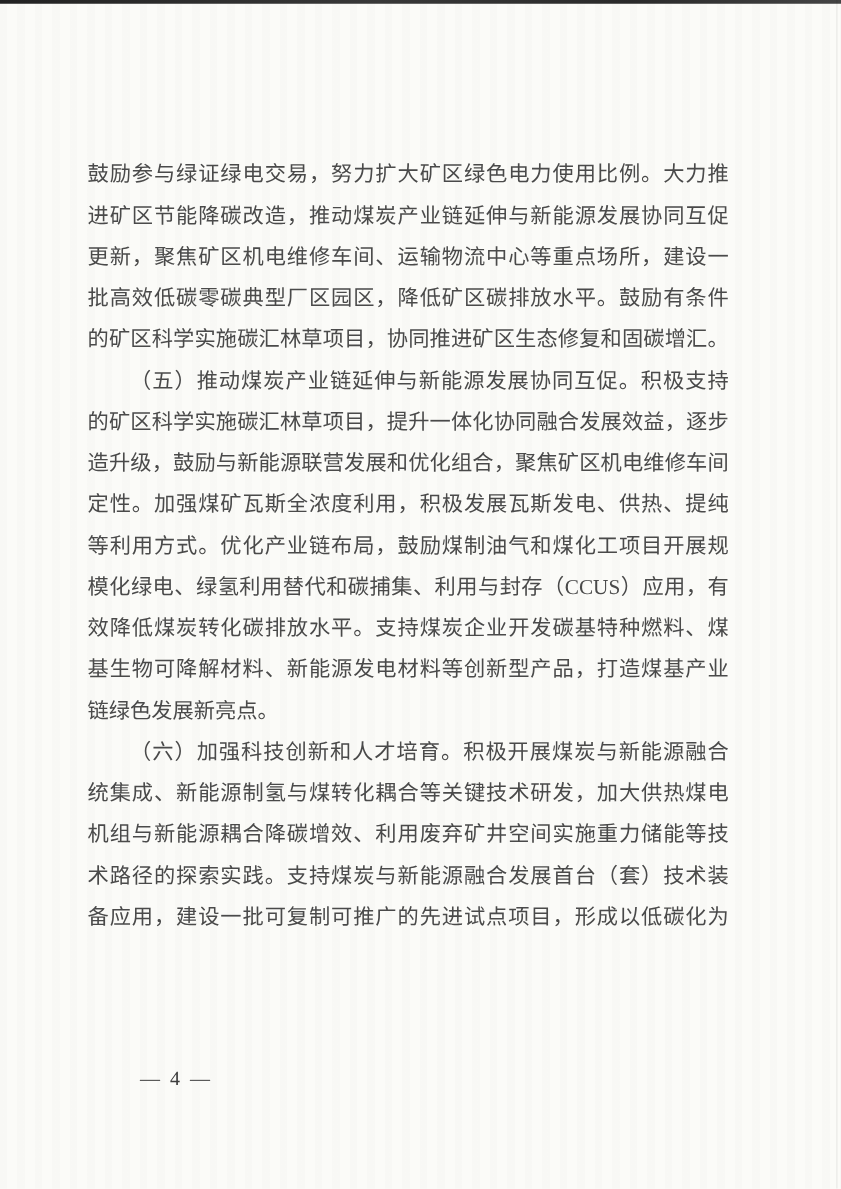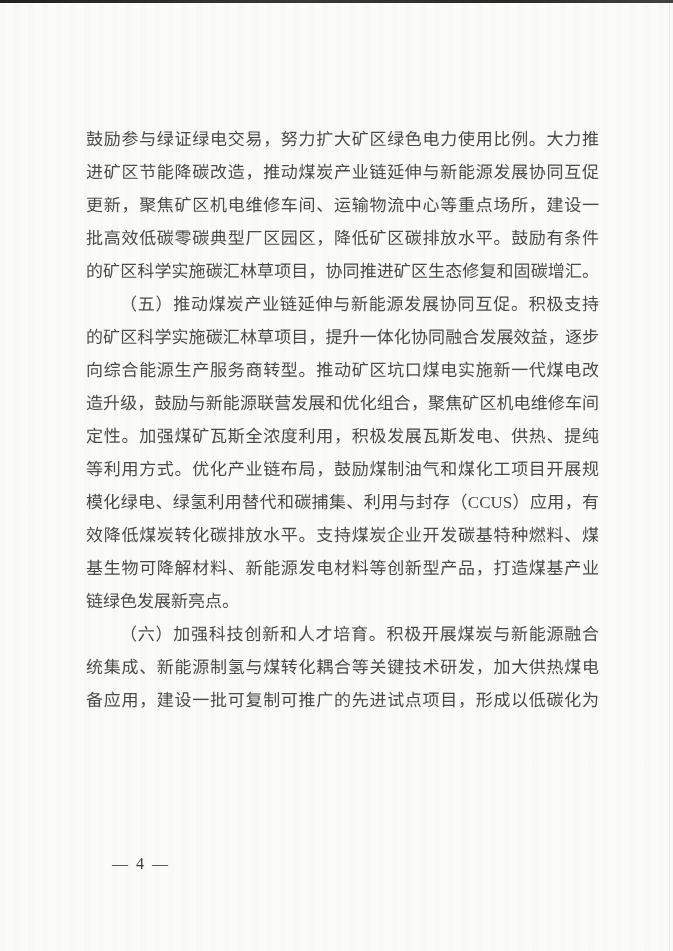--- a/index.html
+++ b/index.html
@@ -32,21 +32,21 @@
     background: linear-gradient(90deg, #222 0%, #383838 45%, #2a2a2a 75%, #444 100%);
   }
   .scan-right-edge {
     position: absolute;
     top: 0; right: 3px;
     width: 1px; height: 100%;
     background: rgba(0,0,0,0.07);
   }
   .text-block {
     position: absolute;
-    left: 86px;
+    left: 70px;
     top: 123px;
     width: 513px;
   }
   .line {
     width: 100%;
     height: 33px;
     line-height: 33px;
     font-size: 17px;
     color: var(--ink);
     text-align: justify;
@@ -75,27 +75,28 @@
   <div class="scan-right-edge"></div>
 
   <div class="text-block">
       <div class="line">鼓励参与绿证绿电交易，努力扩大矿区绿色电力使用比例。大力推</div>
       <div class="line">进矿区节能降碳改造，推动煤炭产业链延伸与新能源发展协同互促</div>
       <div class="line">更新，聚焦矿区机电维修车间、运输物流中心等重点场所，建设一</div>
       <div class="line">批高效低碳零碳典型厂区园区，降低矿区碳排放水平。鼓励有条件</div>
       <div class="line">的矿区科学实施碳汇林草项目，协同推进矿区生态修复和固碳增汇。</div>
       <div class="line indent">（五）推动煤炭产业链延伸与新能源发展协同互促。积极支持</div>
       <div class="line">的矿区科学实施碳汇林草项目，提升一体化协同融合发展效益，逐步</div>
-      <div class="line">向综合能源生产服务商转型。推动矿区坑口煤电实施新一代煤电改</div>
       <div class="line">造升级，鼓励与新能源联营发展和优化组合，聚焦矿区机电维修车间</div>
       <div class="line">定性。加强煤矿瓦斯全浓度利用，积极发展瓦斯发电、供热、提纯</div>
       <div class="line">等利用方式。优化产业链布局，鼓励煤制油气和煤化工项目开展规</div>
       <div class="line">模化绿电、绿氢利用替代和碳捕集、利用与封存（CCUS）应用，有</div>
       <div class="line">效降低煤炭转化碳排放水平。支持煤炭企业开发碳基特种燃料、煤</div>
       <div class="line">基生物可降解材料、新能源发电材料等创新型产品，打造煤基产业</div>
       <div class="line nofill">链绿色发展新亮点。</div>
       <div class="line indent">（六）加强科技创新和人才培育。积极开展煤炭与新能源融合</div>
       <div class="line">统集成、新能源制氢与煤转化耦合等关键技术研发，加大供热煤电</div>
+      <div class="line">机组与新能源耦合降碳增效、利用废弃矿井空间实施重力储能等技</div>
+      <div class="line">术路径的探索实践。支持煤炭与新能源融合发展首台（套）技术装</div>
       <div class="line">备应用，建设一批可复制可推广的先进试点项目，形成以低碳化为</div>
     </div>
 
   <div class="footer-page-number">— 4 —</div>
 </div>
 
 </body></html>

